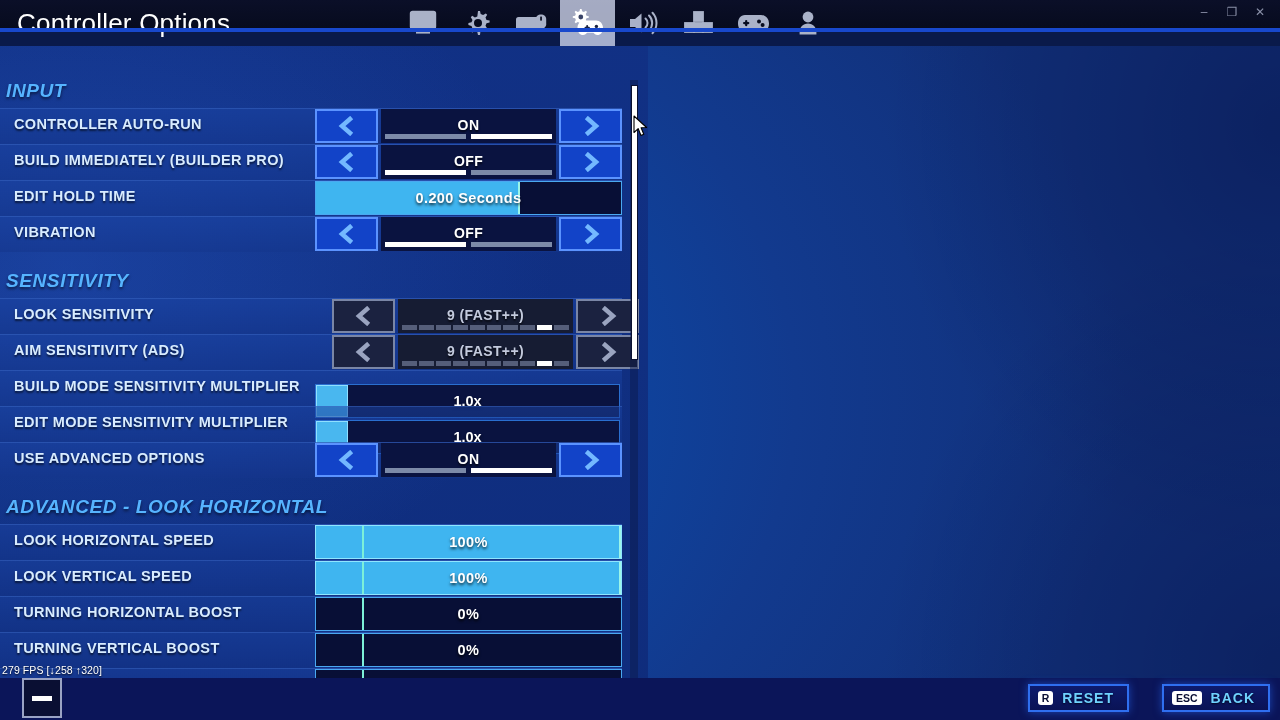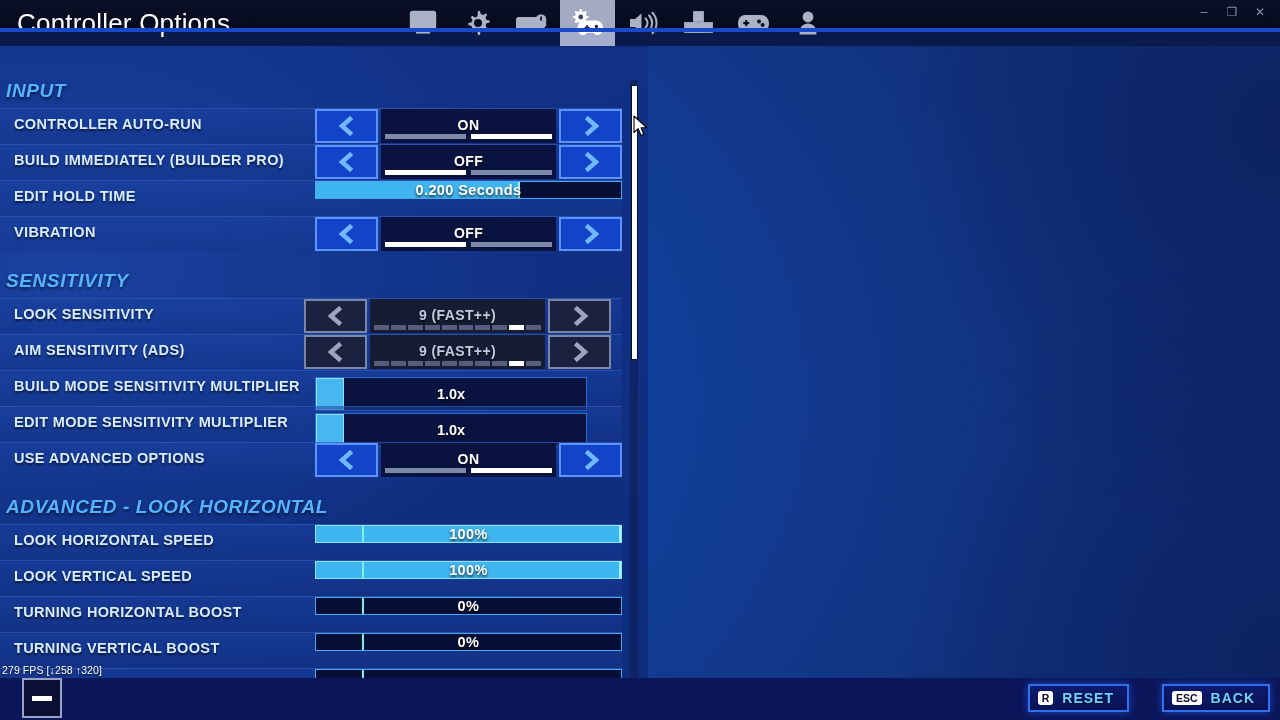--- a/index.html
+++ b/index.html
@@ -111,29 +111,29 @@
   .toggleseg { position:absolute; left:4px; bottom:4px; width:167px; height:5px; display:flex; gap:5px; }
   .toggleseg i { flex:1; display:block; }
   .toggleseg i.on { background:#ffffff; }
   .toggleseg i.off { background:#7c8aa8; }
 
   
   .row.disabled .arrow { background:#1b2240; border-color:#7a86a6; }
   .row.disabled .arrow svg polyline { stroke:#9aa4c0; }
   .row.disabled .valuebox { background:#161c33; }
   .row.disabled .valuetext { color:#c3cadd; }
-  .row.disabled .ctl { left:304px; }
+  .row.disabled .ctl { left:332px; }
 
   .ticks { position:absolute; left:4px; bottom:3px; width:167px; height:5px; display:flex; gap:2px; }
   .ticks i { flex:1; display:block; background:#555e7a; }
   .ticks i.hot { background:#ffffff; }
 
   
   .slider {
-    position:absolute; left:315px; top:1px; width:307px; height:18px;
+    position:absolute; left:315px; top:1px; width:307px; height:34px;
     background:#080f36; border:1px solid #4aa8f0;
     overflow:hidden;
   }
   .slider .fill {
     position:absolute; left:0; top:0; height:100%;
     background:#3fb5f0;
   }
   .slider .fill::after{
     content:""; position:absolute; right:0; top:0; width:2px; height:100%;
     background:#9bf5e8;
@@ -146,21 +146,21 @@
     display:flex; align-items:center; justify-content:center;
     color:#ffffff; font-size:14.5px; font-weight:bold; letter-spacing:.4px;
     text-shadow:0 2px 3px rgba(0,0,0,.75);
     font-family:"Liberation Sans", sans-serif;
   }
   .slider.full { border-color:#8fe6ff; }
   .slider.empty .stext { text-shadow:0 2px 3px rgba(0,0,0,.9); }
 
   
   .swatch {
-    position:absolute; left:315px; top:7px; width:272px; height:34px;
+    position:absolute; left:315px; top:14px; width:305px; height:34px;
     background:#0a1340; border:1px solid #2a6fd0; overflow:hidden;
   }
   .swatch .sfill { position:absolute; left:0; top:0; height:100%; background:#49b7ef; border:1px solid #8fe0ff;}
   .swatch .stext {
     position:absolute; left:0; top:0; width:100%; height:100%;
     display:flex; align-items:center; justify-content:center;
     color:#ffffff; font-size:14.5px; font-weight:bold;
     text-shadow:0 2px 3px rgba(0,0,0,.7);
     font-family:"Liberation Sans", sans-serif;
   }

